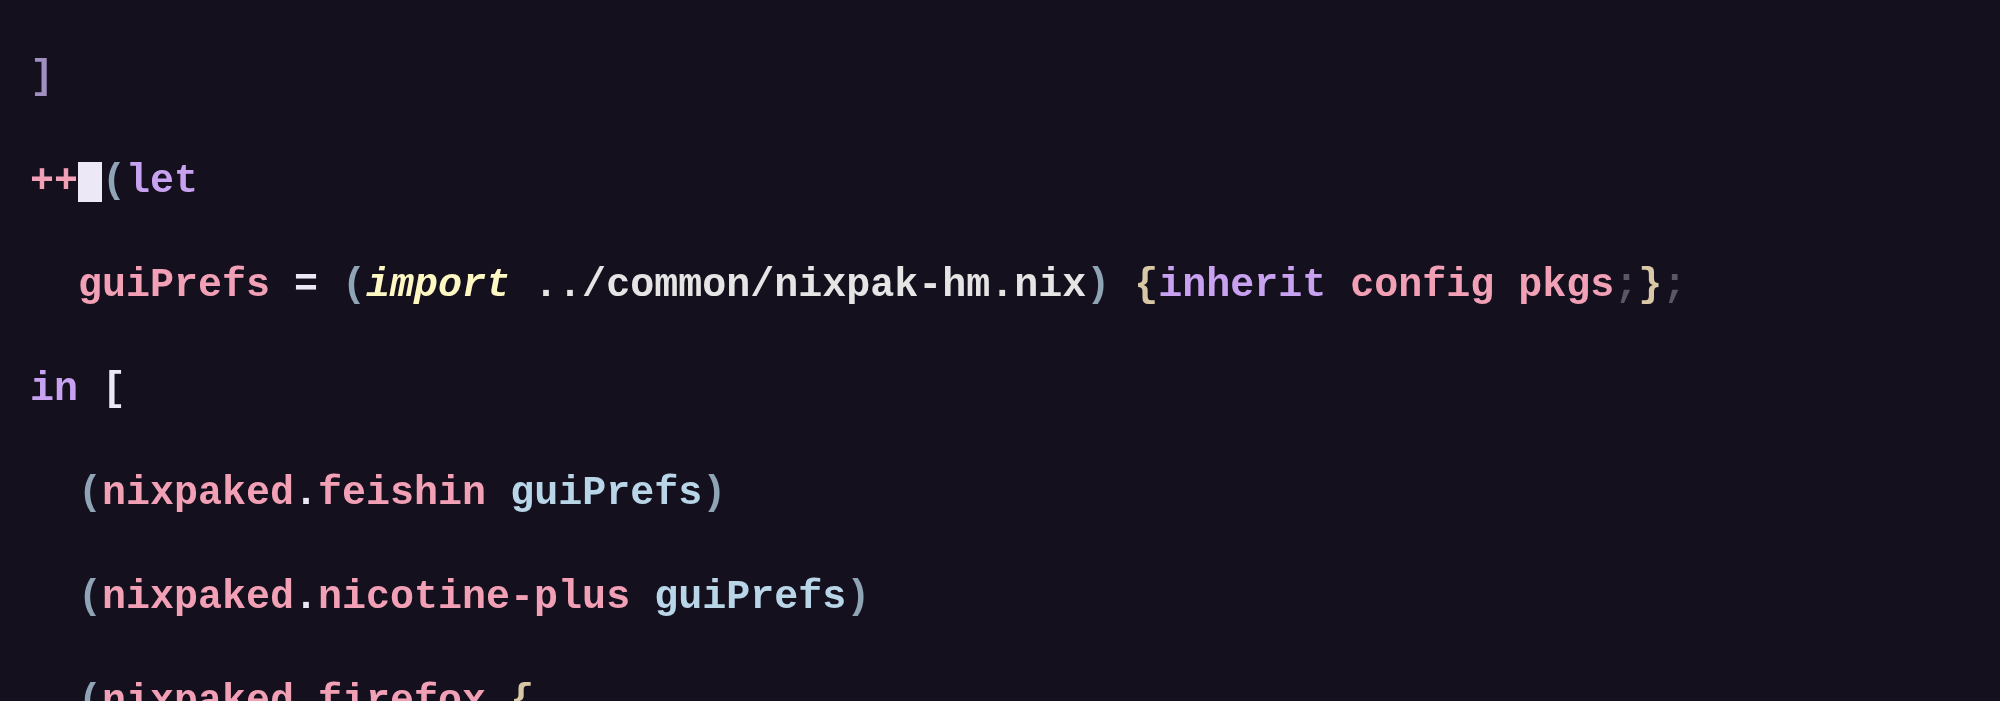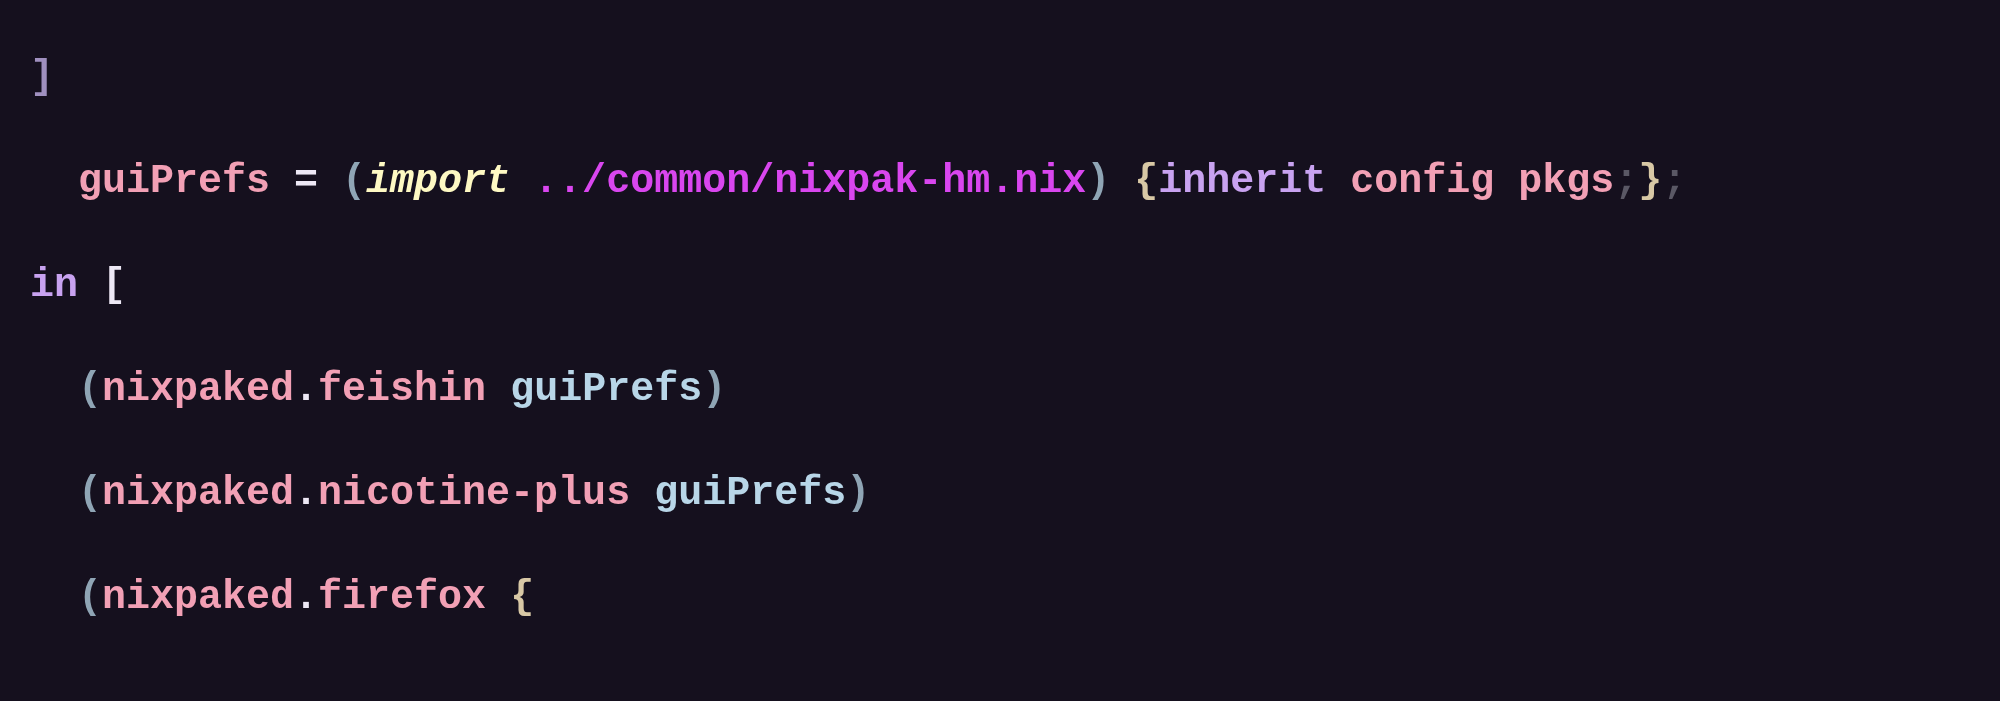--- a/index.html
+++ b/index.html
@@ -24,40 +24,41 @@
       white-space: pre;
     }
     .line {
       display: block;
       min-height: 1.3em;
     }
     .s-pink { color: #f2a0b5; }
     .s-paren { color: #8fa5b5; }
     .s-keyword { color: #c8a2f0; }
     .s-func { color: #fef9c3; font-style: italic; }
-    .s-comment { color: #d946ef; }
+    .s-comment { color: #e5e5e5; }
     .s-brace { color: #d8c8a5; }
     .s-var { color: #b8d6e8; }
     .s-dim { color: #5a5865; }
     .s-white { color: #ede8f5; }
     .cursor {
       background: #ede8f5;
       display: inline-block;
       width: 0.6em;
       height: 1em;
       vertical-align: text-bottom;
       margin-bottom: 0.05em;
     }
     .s-bracket-close { color: #a090c0; }
   </style>
 </head>
 <body>
 
 <div class="code-editor">
 <span class="line"><span class="s-bracket-close">]</span></span>
+<span class="line"><span class="s-pink">++</span><span class="cursor"></span><span class="s-paren">(</span><span class="s-keyword">let</span></span>
 <span class="line"><span>  </span><span class="s-pink">guiPrefs</span><span class="s-white"> = </span><span class="s-paren">(</span><span class="s-func">import</span><span class="s-comment"> ../common/nixpak-hm.nix</span><span class="s-paren">)</span><span> </span><span class="s-brace">{</span><span class="s-keyword">inherit</span><span class="s-pink"> config</span><span class="s-pink"> pkgs</span><span class="s-dim">;</span><span class="s-brace">}</span><span class="s-dim">;</span></span>
 <span class="line"><span class="s-keyword">in</span><span class="s-white"> [</span></span>
 <span class="line"><span>  </span><span class="s-paren">(</span><span class="s-pink">nixpaked</span><span class="s-white">.</span><span class="s-pink">feishin</span><span> </span><span class="s-var">guiPrefs</span><span class="s-paren">)</span></span>
 <span class="line"><span>  </span><span class="s-paren">(</span><span class="s-pink">nixpaked</span><span class="s-white">.</span><span class="s-pink">nicotine-plus</span><span> </span><span class="s-var">guiPrefs</span><span class="s-paren">)</span></span>
 <span class="line"><span>  </span><span class="s-paren">(</span><span class="s-pink">nixpaked</span><span class="s-white">.</span><span class="s-pink">firefox</span><span> </span><span class="s-brace">{</span></span>
 
 
 
 
 

